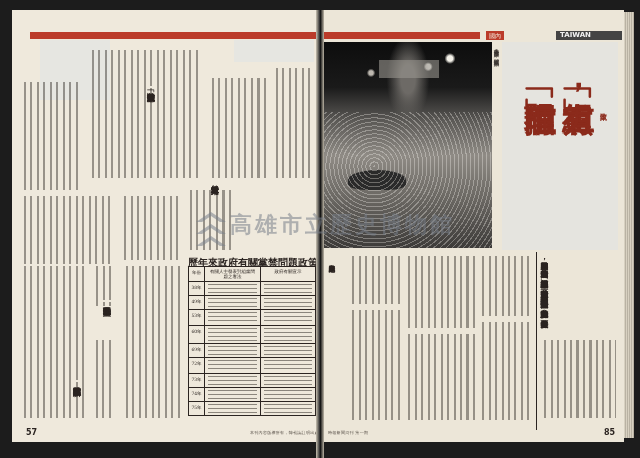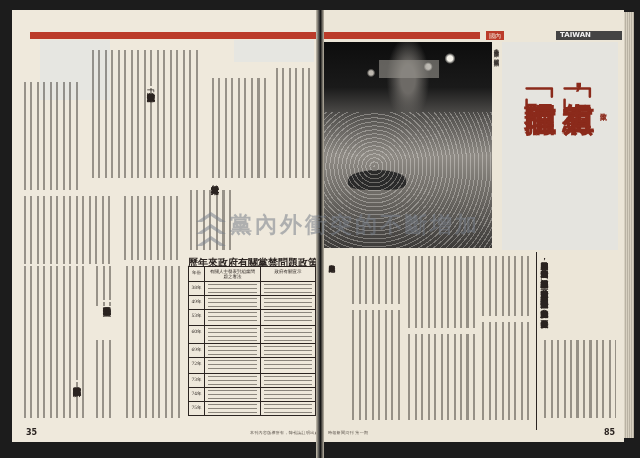--- a/index.html
+++ b/index.html
@@ -159,21 +159,21 @@
         <div class="tc2"></div>
           <div class="tc3"></div>
       </div>
       <div class="trow" style="top:134px;height:14px;">
         <div class="tc1">75年</div>
         <div class="tc2"></div>
           <div class="tc3"></div>
       </div>
     </div>
 
-    <div class="page-num" style="left:14px;">35</div>
+    <div class="page-num" style="left:14px;">57</div>
     <div class="footer-text" style="left:238px;">本刊內容版權所有，轉載請註明出處</div>
   </div>
 
   <div class="page page-right">
     <div class="red-bar right"></div>
     <div class="section-tag">國內</div>
     <div class="taiwan-tag">TAIWAN</div>
 
     <div class="photo">
       <div class="stage"></div>
@@ -214,15 +214,15 @@
 
   <div class="gutter"></div>
   <div class="right-edge"></div>
 
   <div class="watermark">
     <svg class="wm-logo" viewBox="0 0 30 34">
       <polygon points="15,0 30,10 24,10 15,4 6,10 0,10" fill="rgba(120,128,138,.55)"></polygon>
       <polygon points="15,12 30,22 24,22 15,16 6,22 0,22" fill="rgba(120,128,138,.55)"></polygon>
       <polygon points="15,24 30,34 24,34 15,28 6,34 0,34" fill="rgba(120,128,138,.55)"></polygon>
     </svg>
-    <div class="wm-cn">黨內外衝突的不斷增加</div>
+    <div class="wm-cn">高雄市立歷史博物館</div>
   </div>
 </div>
 
 </body></html>

